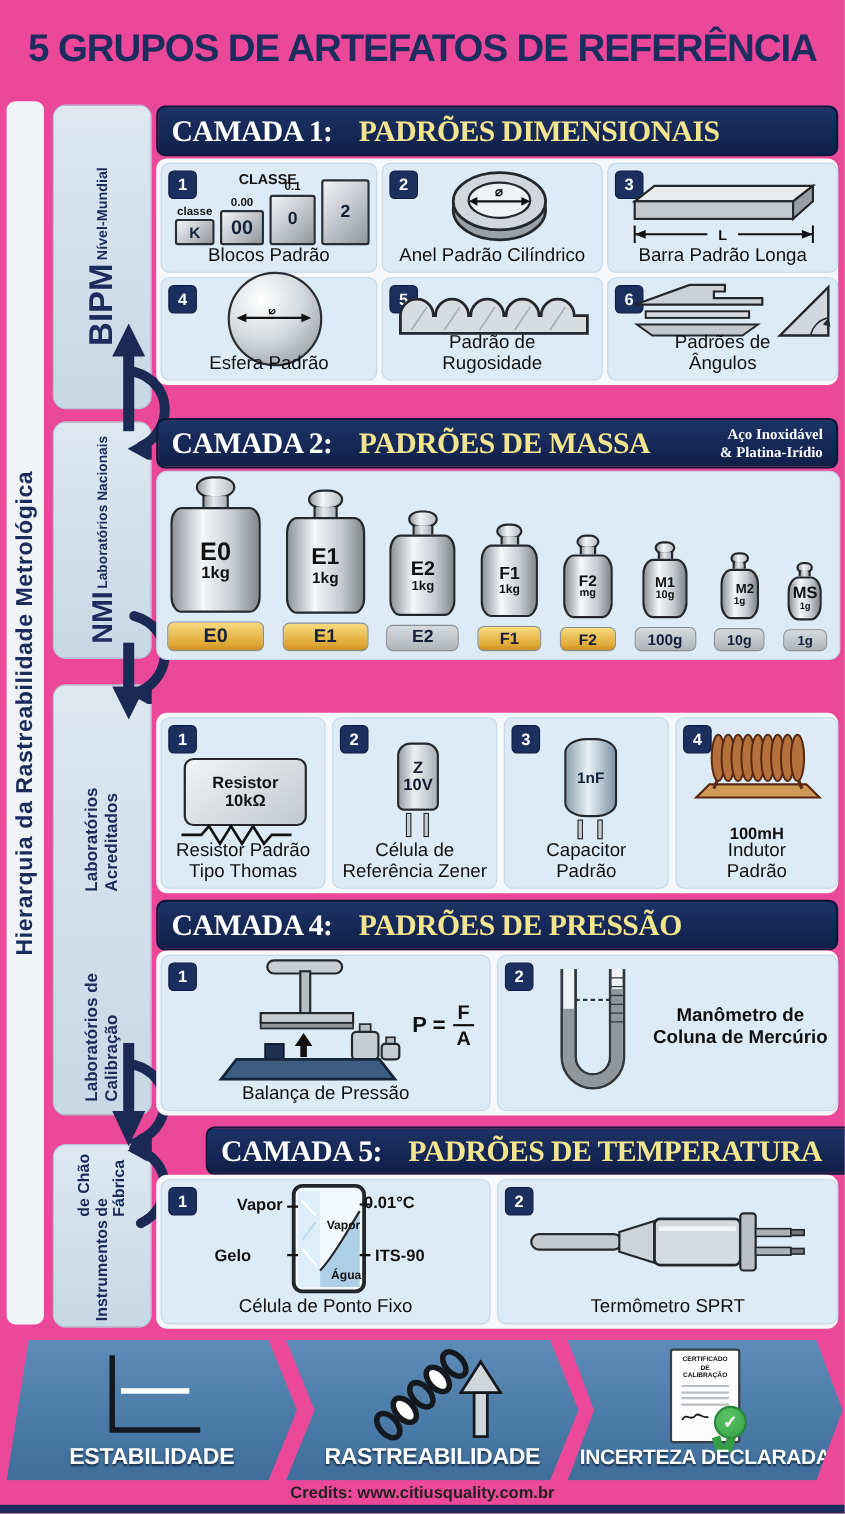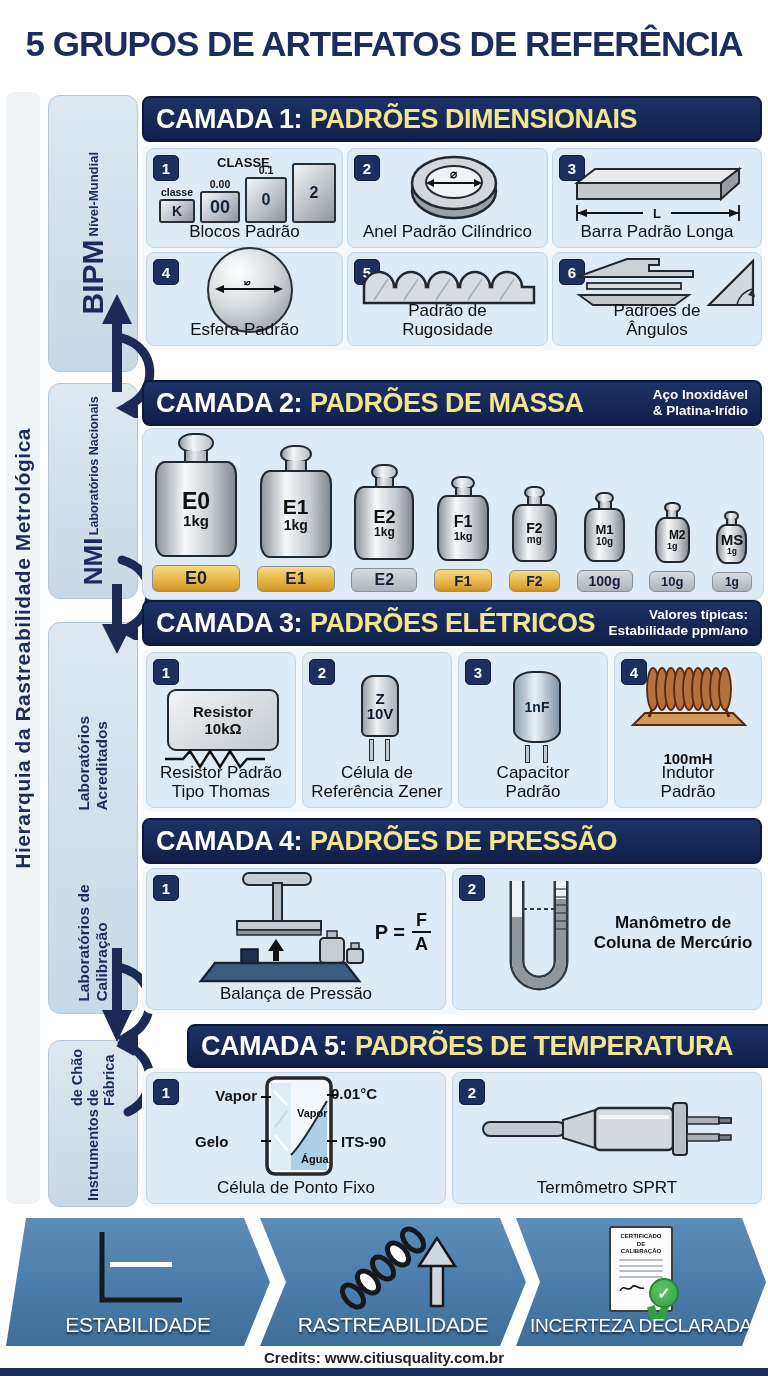--- a/index.html
+++ b/index.html
@@ -1,17 +1,17 @@
 <!DOCTYPE html>
 <html><head>
 <meta charset="utf-8">
 <style>
   html,body{margin:0;padding:0;}
   body{font-family:"Liberation Sans",sans-serif;background:#cfd6dc;}
-  #canvas{position:relative;width:768px;height:1376px;background:#ffffff;overflow:hidden;margin:0 auto;}
+  #canvas{position:relative;width:768px;height:1376px;background:#ec4899;overflow:hidden;margin:0 auto;}
   svg text{font-family:"Liberation Sans",sans-serif;font-weight:bold;fill:#111;}
 
   
   .page-title{position:absolute;top:24px;left:0;width:768px;text-align:center;
     font-size:35px;font-weight:bold;letter-spacing:-1px;color:#1b2c5e;}
 
   
   .hier-strip{position:absolute;left:6px;top:92px;width:34px;height:1112px;
     background:#f0f4f7;border-radius:8px;display:flex;align-items:center;justify-content:center;}
   .rot{writing-mode:vertical-rl;transform:rotate(180deg);text-align:center;}
@@ -25,21 +25,21 @@
     align-items:center;justify-content:center;gap:3px;height:94%;}
   .side-name{font-weight:bold;color:#1a2b5c;}
   .side-sub{font-weight:bold;color:#1a2b5c;}
 
   
   .arr{position:absolute;}
 
   
   .hdr{position:absolute;left:142px;width:620px;height:46px;border-radius:8px;
     background:linear-gradient(180deg,#1d3366,#0f1f49);border:2px solid #0c193a;
-    box-sizing:border-box;display:flex;align-items:center;padding:0 12px;gap:8px;}
+    box-sizing:border-box;display:flex;align-items:center;padding:0 12px;gap:24px;font-family:Liberation Serif, serif;}
   .hdr-white{color:#fff;font-size:27px;font-weight:bold;letter-spacing:-.5px;white-space:nowrap;}
   .hdr-yellow{color:#f3e48e;font-size:27px;font-weight:bold;letter-spacing:-.5px;white-space:nowrap;}
   .hdr-note{margin-left:auto;color:#fff;font-size:13.5px;font-weight:bold;text-align:right;
     line-height:1.15;white-space:pre-line;}
 
   
   .panel{position:absolute;left:142px;width:620px;background:#f4f8fb;border-radius:10px;}
   .card{position:absolute;background:#dcebf6;border:1px solid #c3d6e5;border-radius:8px;box-sizing:border-box;}
   .badge{position:absolute;top:6px;left:6px;width:26px;height:26px;border-radius:5px;
     background:#1c3060;border:1.5px solid #0e1c3e;color:#fff;font-size:15px;font-weight:bold;
@@ -101,21 +101,21 @@
   .frac-num{border-bottom:2.5px solid #111;padding:0 4px 2px;}
   .frac-den{padding-top:2px;}
 
   
   .cell-lab{position:absolute;font-weight:bold;color:#111;font-size:15px;}
 
   
   .chev{position:absolute;top:1218px;height:128px;
     background:linear-gradient(180deg,#5e8cb8 0%,#4a7aa7 60%,#3f6d99 100%);}
   .chev-label{position:absolute;bottom:9px;left:0;width:100%;text-align:center;color:#fff;
-    font-weight:normal;text-shadow:0 2px 2px rgba(8,28,48,.85);letter-spacing:-.3px;}
+    font-weight:bold;text-shadow:0 2px 2px rgba(8,28,48,.85);letter-spacing:-.3px;}
   .chev-icon{position:absolute;top:8px;left:0;width:100%;display:flex;justify-content:center;}
 
   .cert{position:relative;width:64px;height:86px;background:#fdfdfd;border:2px solid #3a3f44;
     border-radius:3px;box-sizing:border-box;padding:5px 5px 0 5px;}
   .cert-title{font-size:6px;font-weight:bold;color:#111;text-align:center;line-height:1.25;white-space:pre-line;}
   .cert-line{height:2px;background:#b9bfc4;margin:3.5px 3px 0 3px;border-radius:1px;}
   .seal{position:absolute;right:-8px;bottom:2px;width:30px;height:30px;border-radius:50%;
     background:radial-gradient(circle at 40% 35%,#5cc466,#34a043);border:2px solid #27873a;
     display:flex;align-items:center;justify-content:center;color:#fff;font-weight:bold;font-size:16px;box-sizing:border-box;}
   .ribbon{position:absolute;width:8px;height:14px;background:#34a043;bottom:-10px;}
@@ -369,26 +369,20 @@
       <div class="wt-knob" style="width:15px;height:10px;"></div>
         <div class="wt-neck" style="width:11px;height:5px;"></div>
       <div class="wt-body" style="width:31px;height:40px;">
         <span class="wt-class" style="font-size:15px;">MS</span>
         <span class="wt-mass" style="font-size:8.5px;">1g</span>
         </div>
       <div class="wt-tag tag-gray" style="font-size:12px;">1g</div>
     </div>
   </div>
 
-  <div class="hdr" style="top:600px;">
-    <span class="hdr-white">CAMADA 3:</span>
-    <span class="hdr-yellow">PADRÕES ELÉTRICOS</span>
-    <span class="hdr-note">Valores típicas:
-Estabilidade ppm/ano</span>
-  </div>
   <div class="panel" style="top:648px;height:164px;"></div>
 
   <div class="card" style="left:146px;top:652px;width:150px;height:156px;">
     <div class="badge">1</div>
     <div class="res-plate">Resistor
 10kΩ</div>
     <svg style="position:absolute;left:16px;top:96px;" width="120" height="20">
       <polyline points="2,10 20,10 27,2 37,18 47,2 57,18 67,2 77,18 84,10 102,10" stroke="#111" stroke-width="2.4" fill="none"></polyline>
     </svg>
     <div class="card-label">Resistor Padrão

